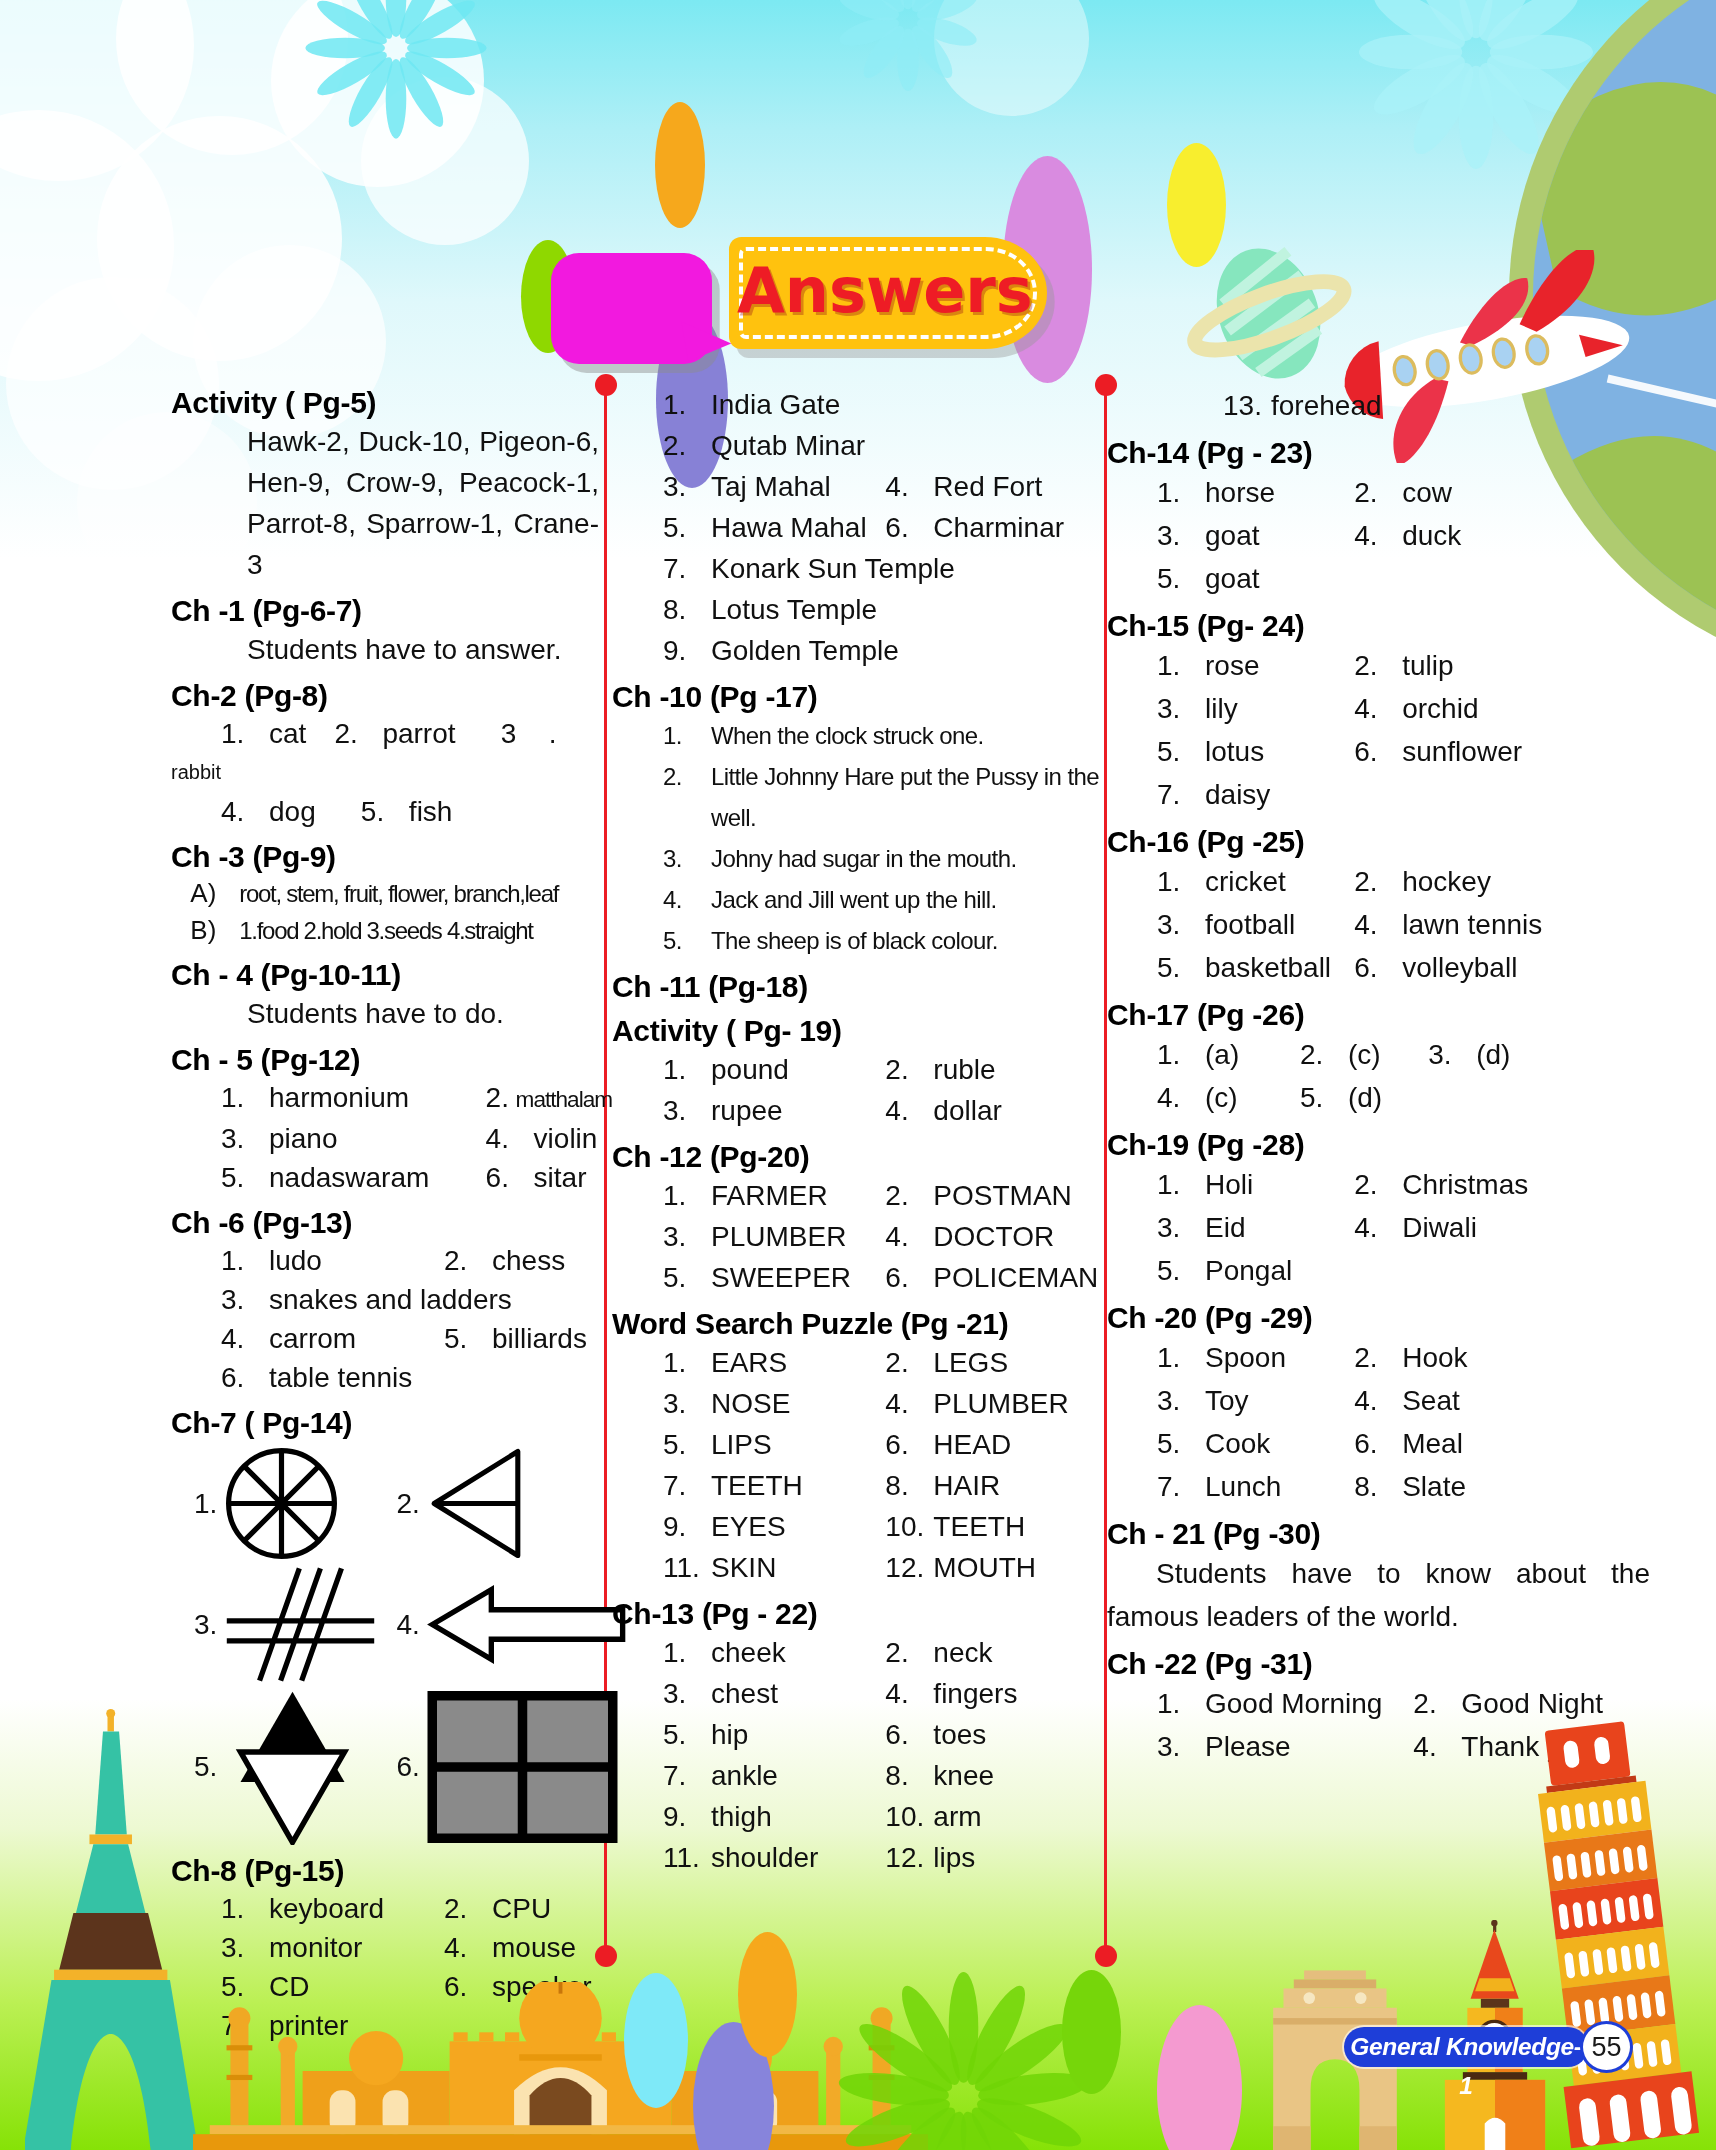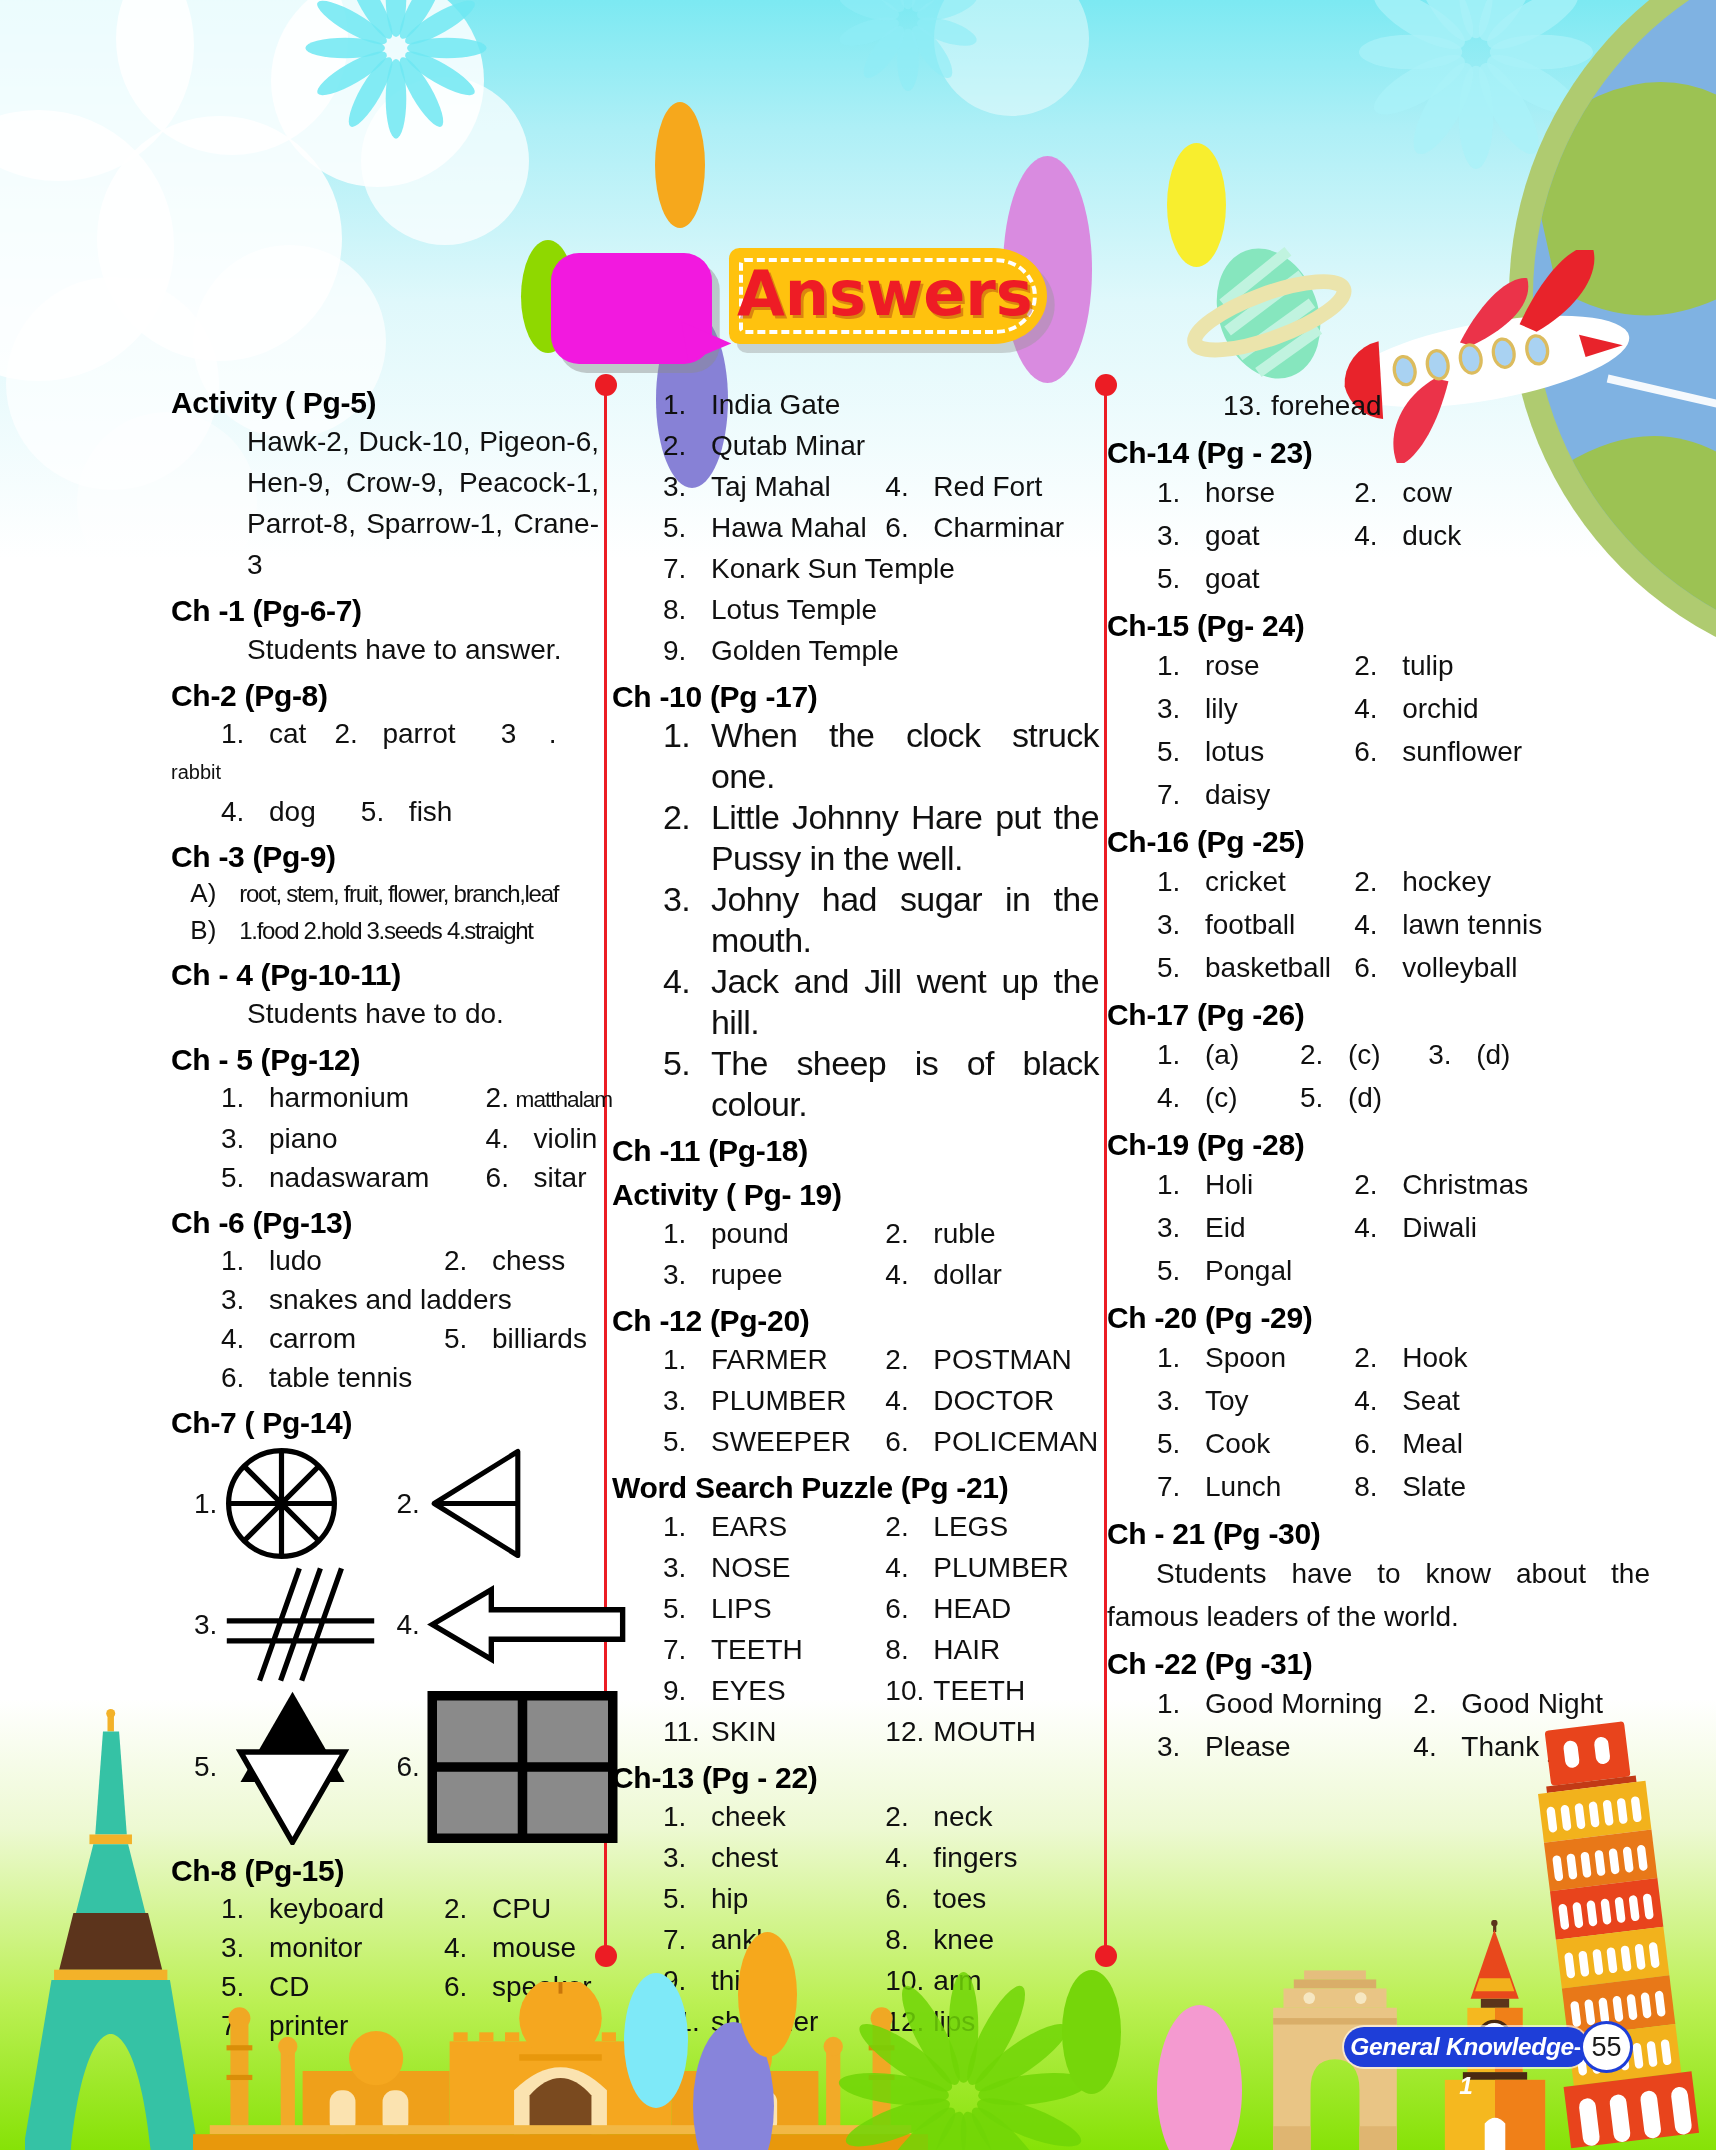--- a/index.html
+++ b/index.html
@@ -9,21 +9,21 @@
   
   .cloud{position:absolute;background:rgba(255,255,255,.85);border-radius:50%}
   .burst{position:absolute;overflow:visible}
   .dot{position:absolute;border-radius:50%}
   .trail{position:absolute;left:1606px;top:389px;width:129px;height:7.7px;background:rgba(255,255,255,.92);transform:rotate(13deg)}
   
   .bubble{position:absolute;left:551px;top:253px;width:161px;height:111px;background:#F219DF;border-radius:28px;
     box-shadow:7.7px 9px 0 rgba(140,140,140,.45)}
   .bubble::after{content:"";position:absolute;right:-19.3px;bottom:2.6px;width:50px;height:40px;background:#F219DF;
     clip-path:polygon(0 0,100% 55%,14% 100%)}
-  .plate{position:absolute;left:729px;top:248px;width:318px;height:96px;background:#FFC20E;
+  .plate{position:absolute;left:729px;top:237px;width:318px;height:112px;background:#FFC20E;
     border-radius:14px 71px 71px 14px/14px 64px 64px 14px;box-shadow:7.7px 9px 0 rgba(150,150,150,.4)}
   .plate::before{content:"";position:absolute;inset:9.7px;border:4.5px dashed #fff;border-radius:7.7px 55px 55px 7.7px/7.7px 50px 50px 7.7px}
   .plate-text{position:absolute;left:0;right:6.4px;top:50%;transform:translateY(-53%);text-align:center;
     font-family:"DejaVu Sans",sans-serif;font-weight:bold;font-size:62px;color:#EE1C25;text-shadow:2.6px 2.6px 0 rgba(150,20,20,.35)}
   
   .vline{position:absolute;top:384px;width:3.2px;height:1573px;background:#EC1C24}
   .vline::before,.vline::after{content:"";position:absolute;left:50%;transform:translateX(-50%);
     width:22px;height:22px;border-radius:50%;background:#EC1C24}
   .vline::before{top:-10.3px}.vline::after{bottom:-10.3px}
   
@@ -45,21 +45,21 @@
   .cell.tight .txt{font-size:22.6px;letter-spacing:-1px}
   .para{font-size:28px;text-align:justify}
   .para.nj{text-align:left}
   .c1 .para{padding-left:76px;line-height:41px}
   .c2 .para{padding-left:90px;line-height:41px}
   .c3 .para{padding-left:0;text-indent:49px;line-height:43px}
   .plain{font-size:20px;line-height:39px}
   .abrow{display:flex;align-items:baseline;padding-left:19.3px;line-height:37px}
   .ablabel{flex:0 0 49px;font-size:26px}
   .abtext{font-size:24px;letter-spacing:-1.3px;white-space:nowrap}
-  .np{font-size:34px;letter-spacing:-0.6px;line-height:41px;padding-left:99px;text-indent:-48px;text-align:justify}
+  .np{font-size:24px;letter-spacing:-0.6px;line-height:41px;padding-left:99px;text-indent:-48px;text-align:justify}
   .np .num{display:inline-block;width:48px;text-indent:0}
   .shprow{display:flex;align-items:center;margin:5.2px 0;padding-left:23px}
   .shpcell{display:flex;align-items:center}
   .shpcell .num{flex:0 0 30px;font-size:28px}
   .shp{display:block}
   
   .footer-pill{position:absolute;left:1344px;top:2027px;width:244px;height:40px;background:#1E3ED8;border-radius:22px;
     color:#fff;font-weight:bold;font-style:italic;font-size:24.5px;text-align:center;line-height:39px;letter-spacing:-0.3px;
     box-shadow:0 0 0 1.9px rgba(255,255,255,.6)}
   .footer-page{position:absolute;left:1580px;top:2021px;width:53px;height:52px;background:#fff;border:3.2px solid #1E3ED8;

